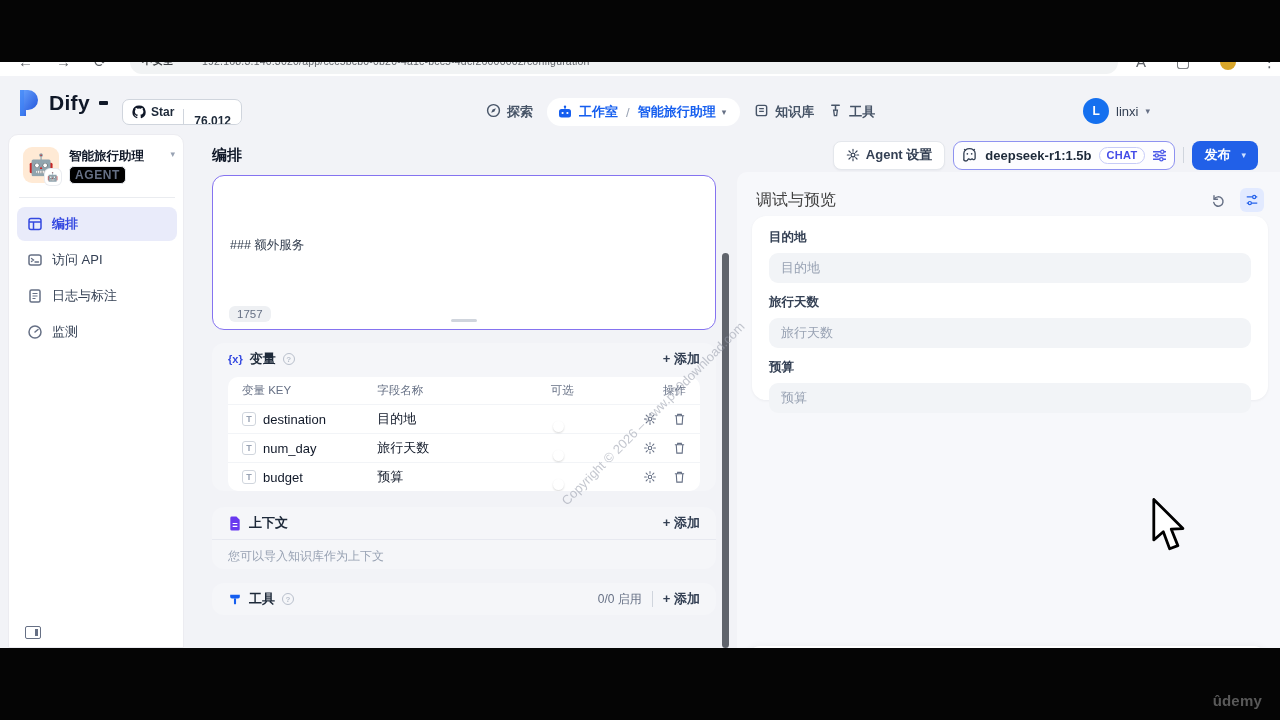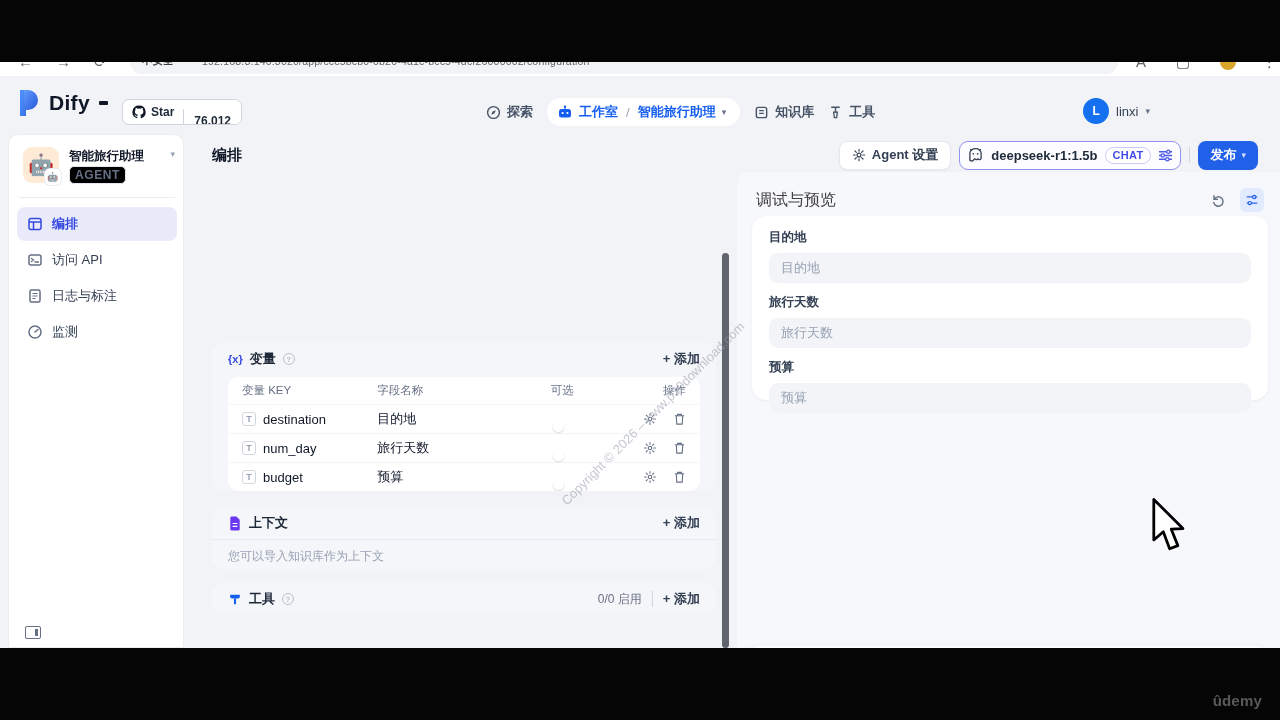--- a/index.html
+++ b/index.html
@@ -22,21 +22,21 @@
   
   .app-header { position:absolute; left:0; top:0; width:1168px; height:58px; }
   .logo { position:absolute; left:16px; top:12px; display:flex; align-items:center; gap:7px; }
   .logo-mark { width:26px; height:30px; }
   .logo-text { font-size:21px; font-weight:800; color:#101828; letter-spacing:.3px; }
   .logo-cursor { display:inline-block; width:9px; height:4px; background:#101828; border-radius:1px; margin-left:2px; }
   .star-widget { position:absolute; left:122px; top:23px; height:26px; display:flex; align-items:center; background:#fff; border:1px solid #d0d5dd; border-radius:7px; overflow:hidden; }
   .star-left { display:flex; align-items:center; gap:5px; padding:0 9px; font-size:12px; font-weight:700; color:#1d2939; }
   .star-count { padding:0 10px; font-size:12px; font-weight:600; color:#1d2939; border-left:1px solid #d0d5dd; height:100%; display:flex; align-items:center; background:#fff;margin-top:18px; }
   .nav { position:absolute; left:486px; top:20px; height:32px; display:flex; align-items:center; gap:14px; }
-  .nav-item { display:flex; align-items:center; gap:6px; font-size:13px; color:#475467; font-weight:600; }
+  .nav-item { display:flex; align-items:flex-start; gap:6px; font-size:13px; color:#475467; font-weight:600; }
   .studio-pill { display:flex; align-items:center; gap:6px; background:#fff; border-radius:999px; padding:5px 14px 5px 10px; color:#155eef; font-size:13px; font-weight:700; }
   .studio-sep { color:#98a2b3; font-weight:400; margin:0 2px; }
   .chev { font-size:9px; color:#667085; }
   .user-box { position:absolute; right:18px; top:22px; display:flex; align-items:center; gap:7px; }
   .user-avatar { width:26px; height:26px; border-radius:50%; background:#1570ef; color:#fff; font-size:12px; font-weight:700; display:flex; align-items:center; justify-content:center; }
   .user-name { font-size:13px; color:#344054; }
 
   
   .sidebar { position:absolute; left:8px; top:58px; width:176px; height:514px; background:#fff; border-radius:10px 10px 0 0; border:1px solid #ececf1; }
   .app-card { position:absolute; left:10px; top:8px; width:156px; height:46px; }
@@ -54,21 +54,21 @@
   .collapse-btn::after { content:""; position:absolute; right:2px; top:1.5px; width:3px; height:7px; background:#667085; }
 
   
   .main-title { position:absolute; left:212px; top:70px; font-size:15px; font-weight:800; color:#101828; }
   .actions { position:absolute; right:22px; top:64px; height:30px; display:flex; align-items:center; gap:8px; }
   .agent-btn { display:flex; align-items:center; gap:6px; background:#fff; border:1px solid #e4e7ec; border-radius:8px; height:29px; padding:0 12px; font-size:13px; font-weight:600; color:#344054; box-shadow:0 1px 2px rgba(16,24,40,.04); }
   .model-pill { display:flex; align-items:center; gap:7px; background:#fdfdff; border:1.5px solid #8e92f0; border-radius:9px; height:29px; padding:0 7px; }
   .model-name { font-size:13px; font-weight:600; color:#1d2939; }
   .chat-badge { font-size:11px; font-weight:700; color:#444ce7; border:1px solid #c7ccf8; border-radius:999px; padding:1.5px 7px; background:#fff; letter-spacing:.3px; }
   .v-sep { width:1px; height:16px; background:#d0d5dd; }
-  .publish-btn { display:flex; align-items:center; gap:5px; background:#2160e8; color:#fff; border-radius:8px; height:29px; padding:0 12px; font-size:13px; font-weight:700; }
+  .publish-btn { display:flex; align-items:center; gap:11px; background:#2160e8; color:#fff; border-radius:8px; height:29px; padding:0 12px; font-size:13px; font-weight:700; }
   .publish-btn .chev { color:#cfe0ff; }
 
   
   .prompt-card { position:absolute; left:212px; top:99px; width:504px; height:155px; background:#fff; border:1.5px solid #8573f0; border-radius:12px; overflow:hidden; }
   .prompt-lines { position:absolute; left:17px; top:12px; width:470px; height:112px; overflow:hidden; font-size:12.5px; line-height:23px; color:#364152; white-space:pre-wrap; }
   .count-badge { position:absolute; left:16px; bottom:7px; background:#eef0f3; border-radius:6px; padding:2px 8px; font-size:11.5px; color:#667085; }
   .drag-handle { position:absolute; left:50%; bottom:7px; width:26px; height:3px; margin-left:-13px; background:#d0d5dd; border-radius:2px; }
 
   
   .section { position:absolute; left:212px; width:504px; background:#f5f6f9; border-radius:12px; }
@@ -282,20 +282,31 @@
           <circle cx="10" cy="11" r="1.8" fill="#fdfdff" stroke="#4b5ae8" stroke-width="1.4"></circle>
         </svg>
       </div>
       <div class="v-sep"></div>
       <div class="publish-btn">
         <span>发布</span>
         <span class="chev">▾</span>
       </div>
     </div>
 
+    <div class="prompt-card">
+      <div class="prompt-lines">
+        <div>### 额外服务</div>
+        
+        
+        
+        
+      </div>
+      <span class="count-badge">1757</span>
+      <div class="drag-handle"></div>
+    </div>
 
     <div class="section" style="top:267px; height:148px;">
       <div class="sec-head">
         <span style="color:#3549e0;font-weight:800;font-size:11px;">{x}</span>
         <span class="sec-title">变量</span>
         <span class="help-dot">?</span>
         <span class="sec-right">
             <span class="add-btn">+ 添加</span>
           </span>
       </div>

